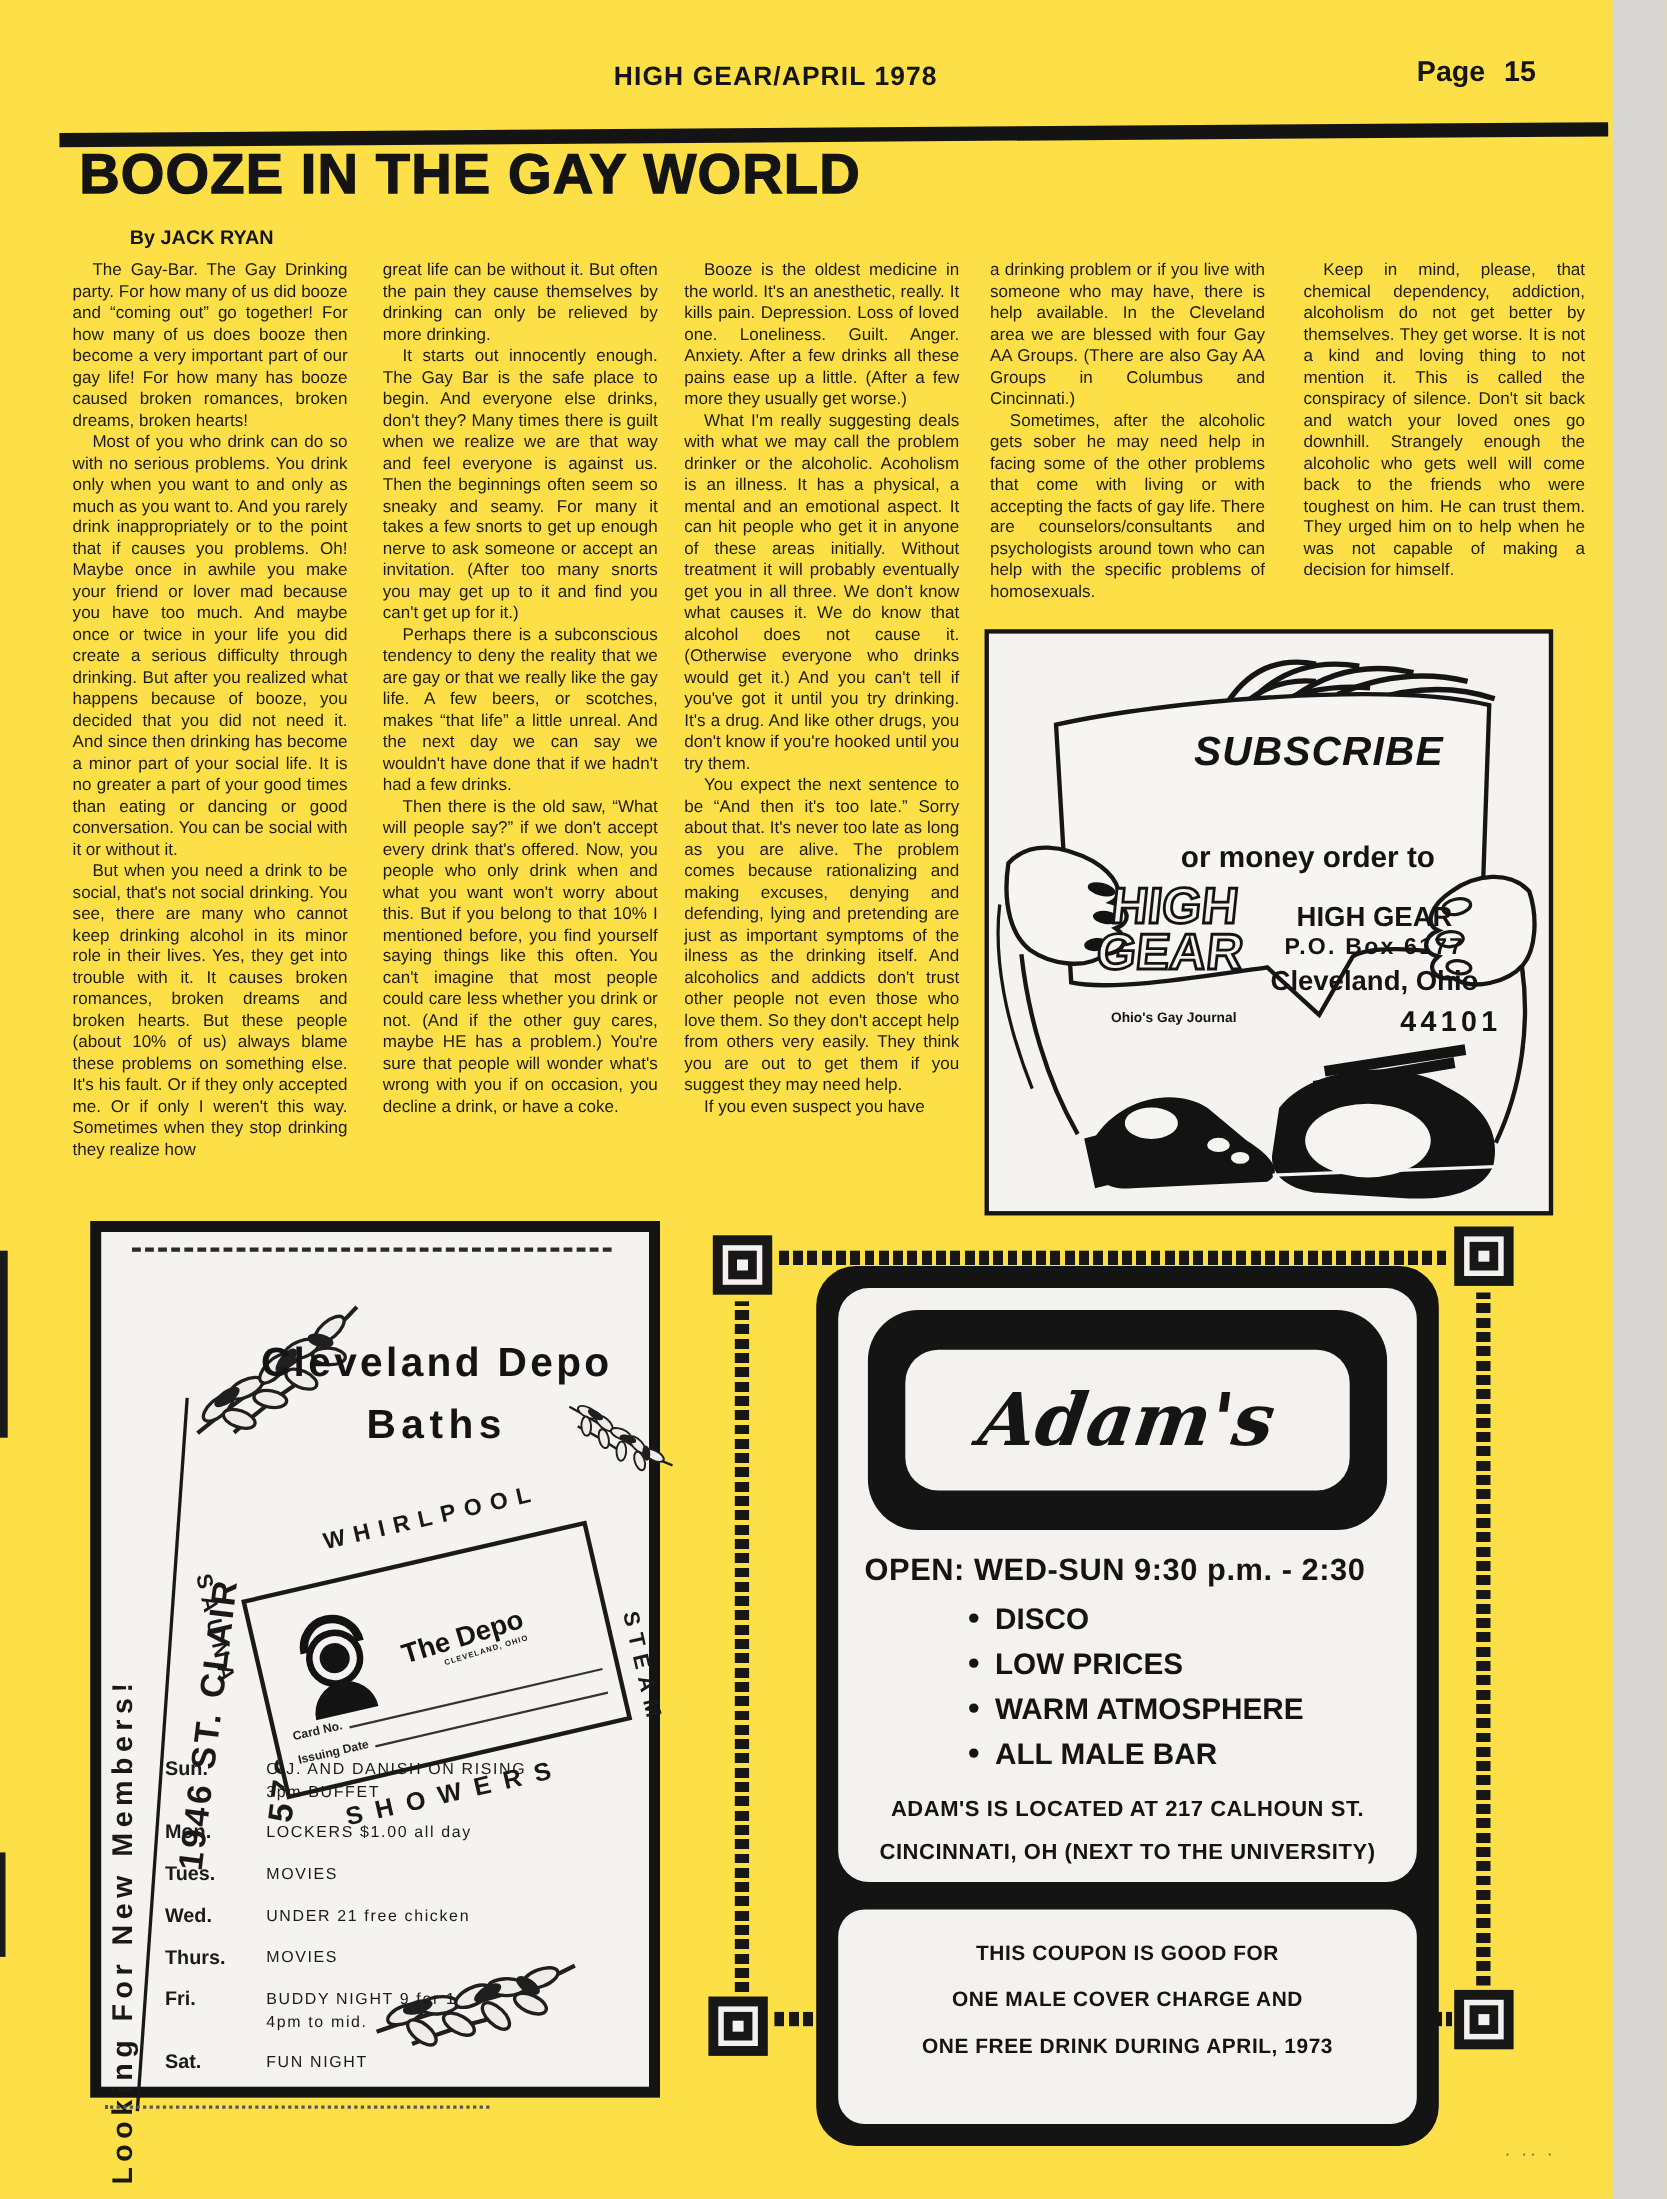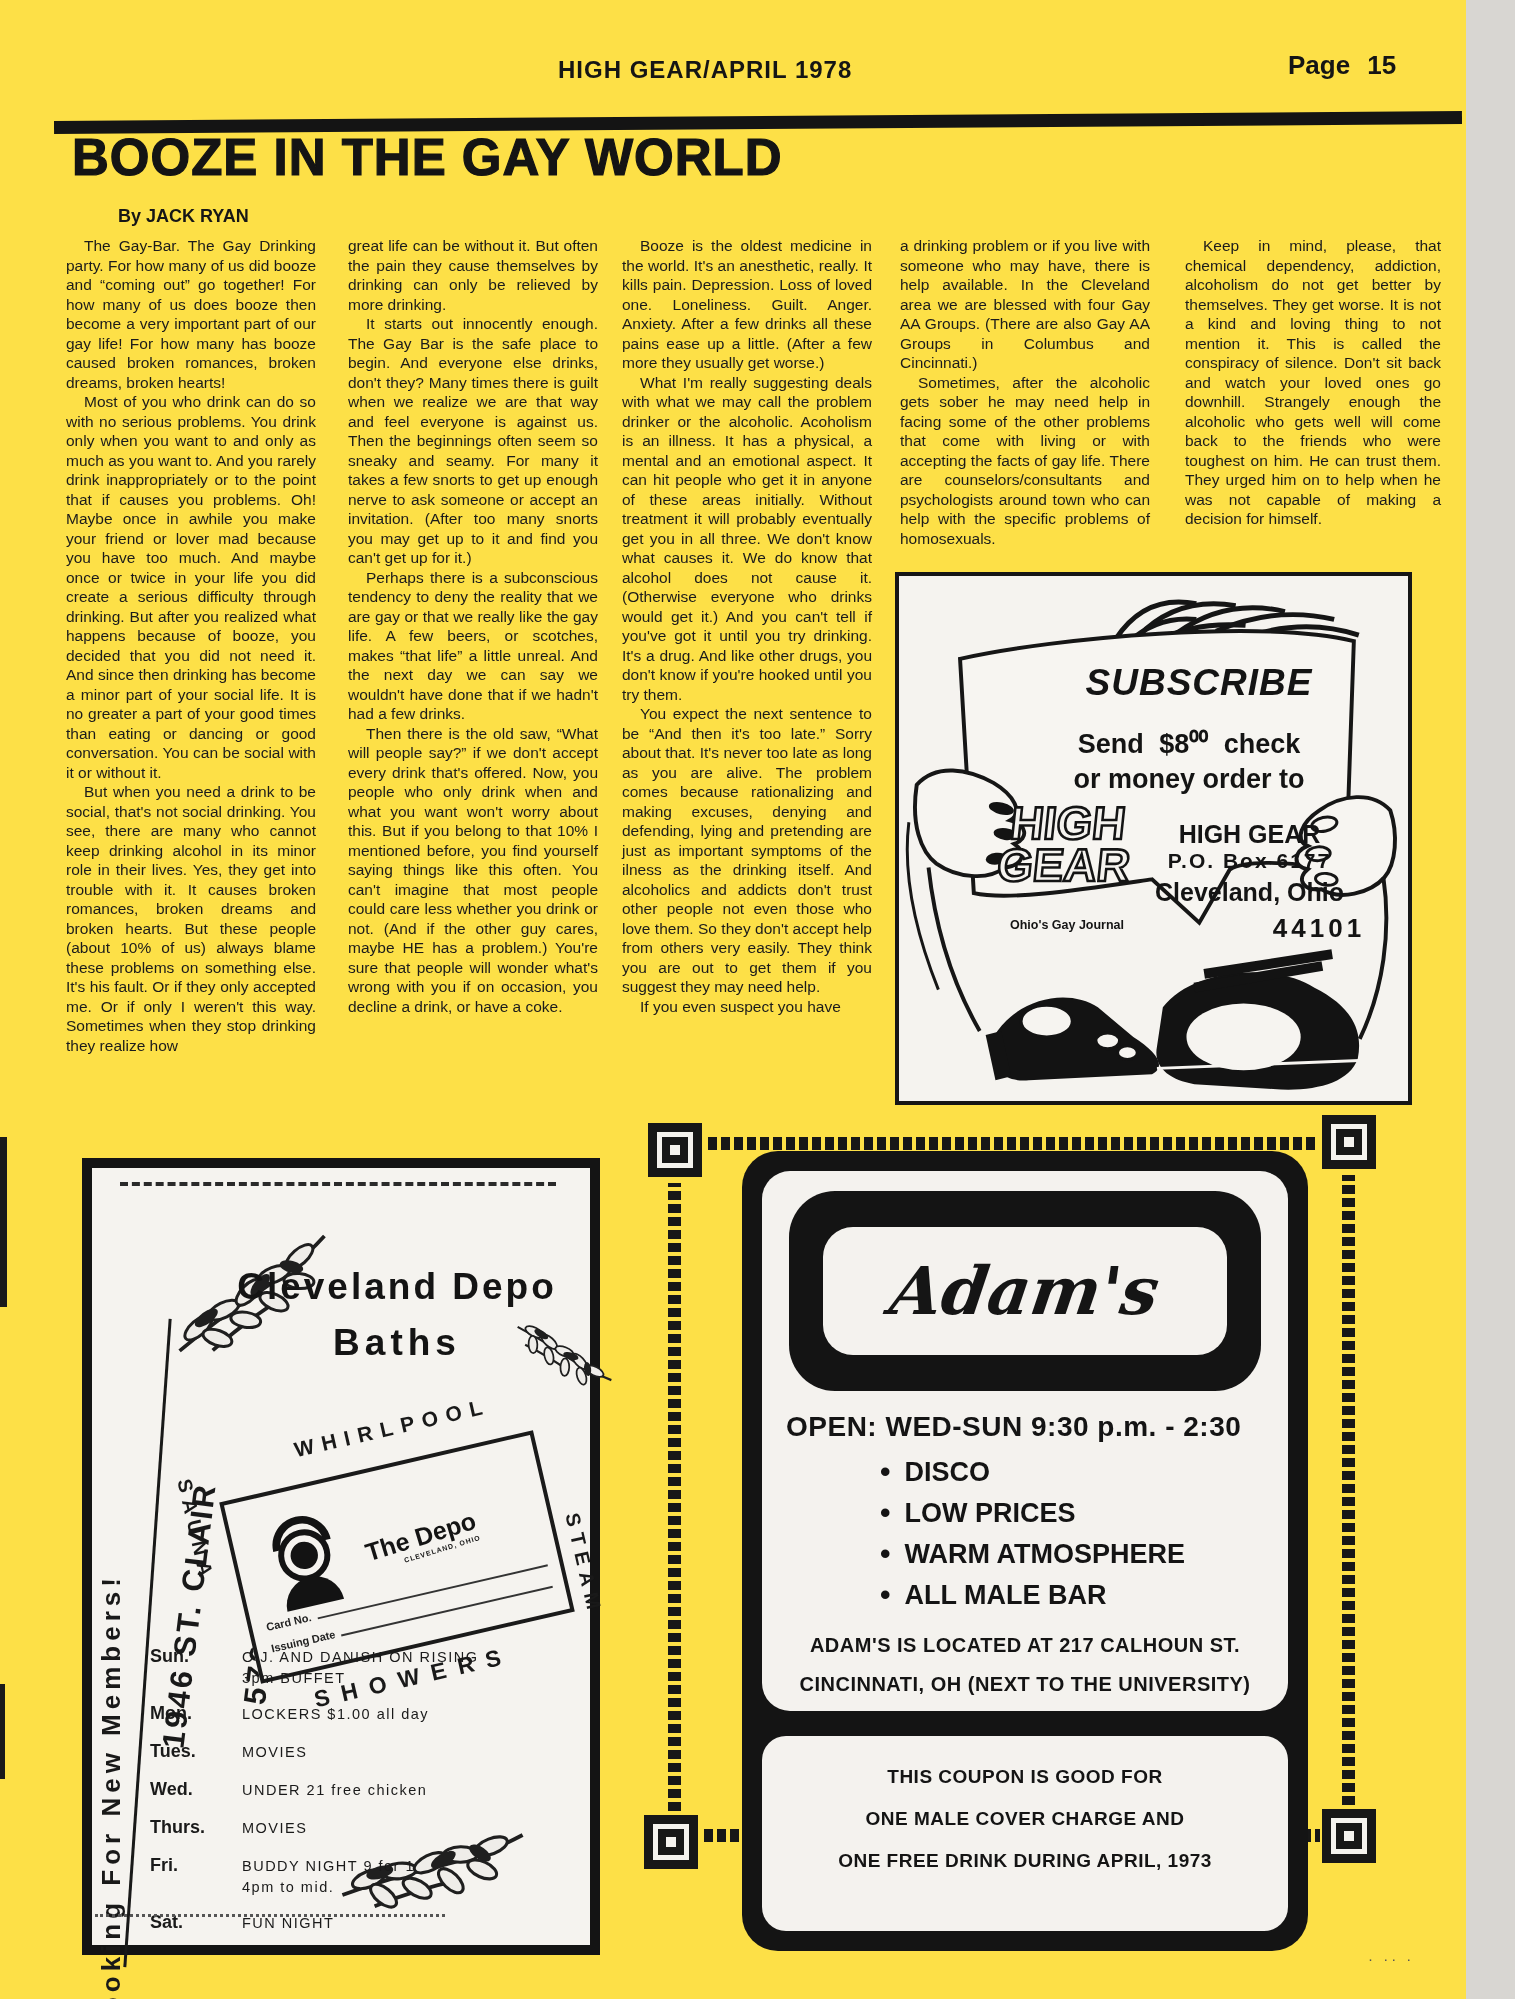--- a/index.html
+++ b/index.html
@@ -29,21 +29,21 @@
   .sub-l2 { left:95px; top:188px; width:390px; font-size:27px; font-weight:bold; }
   .sub-name { left:238px; top:244px; width:225px; font-size:25px; font-weight:bold; }
   .sub-po   { left:238px; top:273px; width:225px; font-size:21px; font-weight:bold; letter-spacing:2px;}
   .sub-city { left:238px; top:302px; width:225px; font-size:25px; font-weight:bold; }
   .sub-zip  { left:330px; top:337px; width:180px; font-size:26px; font-weight:bold; letter-spacing:4px;}
   .sub-logo { position:absolute; left:82px; top:226px; width:170px; text-align:center;
               font-size:46px; font-weight:bold; line-height:0.92; color:#f5f3ef;
               -webkit-text-stroke:2.6px #141414; transform:skewX(-6deg); }
   .sub-tagline { left:78px; top:342px; width:180px; font-size:12.5px; font-weight:bold; }
   
-  .depo-ad { position:absolute; left:82px; top:1110px; width:518px; height:797px; border:10px solid #141414; background:#f5f3ef;margin-top:48px; }
+  .depo-ad { position:absolute; left:82px; top:1110px; width:518px; height:797px; border:10px solid #141414; background:#f5f3ef; }
   .depo-dashes { position:absolute; left:28px; top:14px; width:436px; border-top:4px dashed #2a2a2a; }
   .depo-title1 { position:absolute; left:110px; top:98px; width:390px; text-align:center; font-size:37px; font-weight:bold; letter-spacing:3px; color:#141414;}
   .depo-title2 { position:absolute; left:110px; top:154px; width:390px; text-align:center; font-size:37px; font-weight:bold; letter-spacing:5px; color:#141414;}
   .depo-members { position:absolute; left:4px; top:118px; height:748px; writing-mode:vertical-rl; transform:rotate(180deg);
                   font-size:26px; font-weight:bold; letter-spacing:5px; color:#191919; }
   .depo-members-line { position:absolute; left:54px; top:150px; width:3px; height:650px; background:#191919; transform:rotate(4deg); }
   .depo-address { position:absolute; left:92px; top:112px; height:470px; writing-mode:vertical-rl; transform:rotate(187deg);
                   font-size:31px; font-weight:bold; letter-spacing:3px; color:#191919;}
   .depo-phone { position:absolute; left:168px; top:158px; height:380px; writing-mode:vertical-rl; transform:rotate(187deg);
                 font-size:31px; font-weight:bold; letter-spacing:4px; color:#191919;}
@@ -198,21 +198,20 @@
         <ellipse cx="150" cy="452" rx="26" ry="16" fill="#f6f4f0" stroke="#131313" stroke-width="3"></ellipse>
         <ellipse cx="212" cy="472" rx="12" ry="8" fill="#f6f4f0" stroke="#131313" stroke-width="3"></ellipse>
         <ellipse cx="232" cy="484" rx="10" ry="7" fill="#f6f4f0" stroke="#131313" stroke-width="3"></ellipse>
         <path d="M268,438 C298,398 382,392 422,418 C458,436 472,460 466,490 C457,516 420,524 380,521 L300,516 C274,512 258,498 262,478 Z" fill="#131313"></path>
         <ellipse cx="350" cy="468" rx="58" ry="34" fill="#f6f4f0"></ellipse>
         <path d="M300,418 L430,396 M310,404 L440,384" stroke="#131313" stroke-width="10" fill="none"></path>
         <path d="M262,500 L468,492" stroke="#f6f4f0" stroke-width="3"></path>
       </g>
     </svg>
     <div class="txt sub-title">SUBSCRIBE</div>
-    <div class="txt sub-l1">Send $8⁰⁰ check</div>
     <div class="txt sub-l2">or money order to</div>
     <div class="txt sub-name">HIGH GEAR</div>
     <div class="txt sub-po">P.O. Box 6177</div>
     <div class="txt sub-city">Cleveland, Ohio</div>
     <div class="txt sub-zip">44101</div>
     <div class="sub-logo">
       <div>HIGH</div>
       <div>GEAR</div>
     </div>
     <div class="txt sub-tagline">Ohio's Gay Journal</div>

